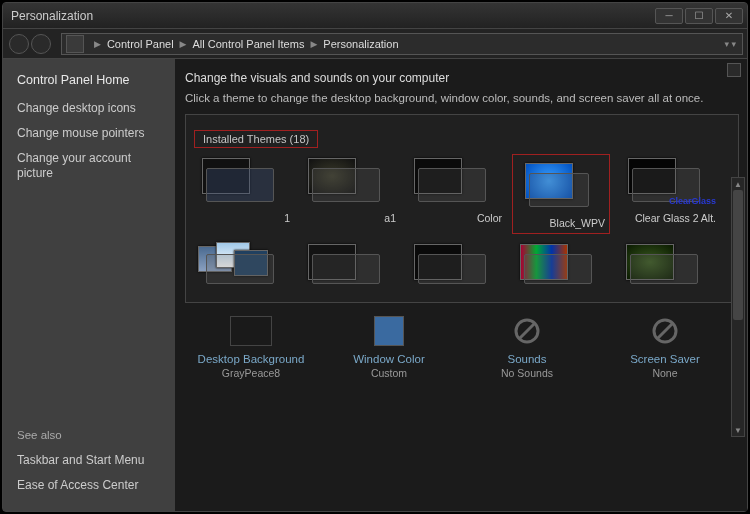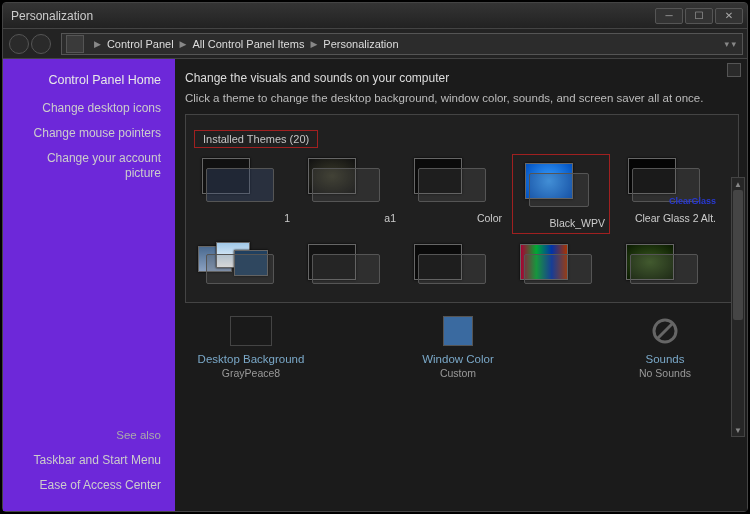--- a/index.html
+++ b/index.html
@@ -12,23 +12,23 @@
   .toolbar { height:30px; display:flex; align-items:center; background:#232323; border-bottom:1px solid #444; }
   .nav-circles { display:flex; gap:2px; padding:0 6px;}
   .nav-circle { width:20px; height:20px; border:1px solid #555; border-radius:50%; background:#2a2a2a;}
   .crumb-bar { flex:1; height:22px; background:#2c2c2c; border:1px solid #555; margin:0 4px; display:flex; align-items:center; font-size:11px; color:#ddd;}
   .crumb-icon { width:18px; height:18px; background:#3a3a3a; margin:0 4px; border:1px solid #555;}
   .crumb-sep { color:#888; padding:0 6px; font-size:9px;}
   .crumb { white-space:nowrap; }
   .crumb-dd { margin-left:auto; padding:0 6px; color:#888; font-size:9px;}
   .search-box { width:138px; height:22px; background:#2c2c2c; border:1px solid #555; margin-right:6px; display:flex; align-items:center; color:#bbb; font-size:11px; padding:0 6px; overflow:hidden; white-space:nowrap;}
   .body { flex:1; display:flex; overflow:hidden; }
-  .sidebar { width:172px; background:#6d28d9; padding:14px 14px; color:#ddd; font-size:12px; display:flex; flex-direction:column;text-align:right; }
+  .sidebar { width:172px; background:#404040; padding:14px 14px; color:#ddd; font-size:12px; display:flex; flex-direction:column; }
   .side-head { color:#e8e8e8; margin-bottom:14px; font-size:12.5px;}
-  .side-link { color:#ccc; margin-bottom:10px; line-height:1.25;margin-left:12px;}
+  .side-link { color:#ccc; margin-bottom:10px; line-height:1.25;}
   .side-spacer { flex:1;}
   .side-sub { color:#aaa; font-size:11.5px; margin-bottom:12px;}
   .content { flex:1; position:relative; background:#1b1b1b; padding:12px 8px 6px 10px; overflow:hidden;}
   .desc1 { color:#ddd; font-size:12px; margin-bottom:6px;}
   .desc2 { color:#bbb; font-size:11.5px; margin-bottom:8px; line-height:1.3;}
   .big-box { border:1px solid #444; background:#202020; padding:6px 8px 8px 8px; margin-bottom:8px;}
   .theme-row { display:flex; gap:18px; }
   .theme { width:84px; text-align:center; font-size:10.5px; color:#ccc; }
   .stack { height:44px; position:relative; margin-bottom:4px;}
   .thumb { position:absolute; width:36px; height:28px; border:1px solid #666; box-shadow:0 0 2px #000;}
@@ -96,21 +96,21 @@
     </div>
 
     <div class="content">
       <div class="help-icon"></div>
       <div class="desc1">Change the visuals and sounds on your computer</div>
       <div class="desc2">Click a theme to change the desktop background, window color, sounds, and screen saver all at once.</div>
 
       <div class="big-box">
 
         <div style="margin-top:8px;">
-          <span class="section-label red-box">Installed Themes (20)</span>
+          <span class="section-label red-box">Installed Themes (18)</span>
         </div>
 
         <div class="grid">
           <div class="gitem">
             <div class="gthumb">
                 <div class="thumb" style="left:8px;top:4px;width:48px;height:36px;background:#111;"></div>
                 <div class="overlay" style="background:rgba(60,80,120,0.35)"></div>
               </div>
             <div>1</div>
           </div>
@@ -200,20 +200,30 @@
         </div>
         <div class="bopt">
           <div class="bicon">
               <svg class="strike" width="32" height="32">
                 <circle cx="16" cy="16" r="11"></circle>
                 <line x1="8" y1="24" x2="24" y2="8"></line>
               </svg>
             </div>
           <div class="blabel">Sounds</div>
           <div class="bval">No Sounds</div>
+        </div>
+        <div class="bopt">
+          <div class="bicon">
+              <svg class="strike" width="32" height="32">
+                <circle cx="16" cy="16" r="11"></circle>
+                <line x1="8" y1="24" x2="24" y2="8"></line>
+              </svg>
+            </div>
+          <div class="blabel">Screen Saver</div>
+          <div class="bval">None</div>
         </div>
       </div>
 
       <div class="scrollbar">
         <div class="scroll-arr" style="top:0">▲</div>
         <div class="scroll-thumb"></div>
         <div class="scroll-arr" style="bottom:0">▼</div>
       </div>
     </div>
   </div>

